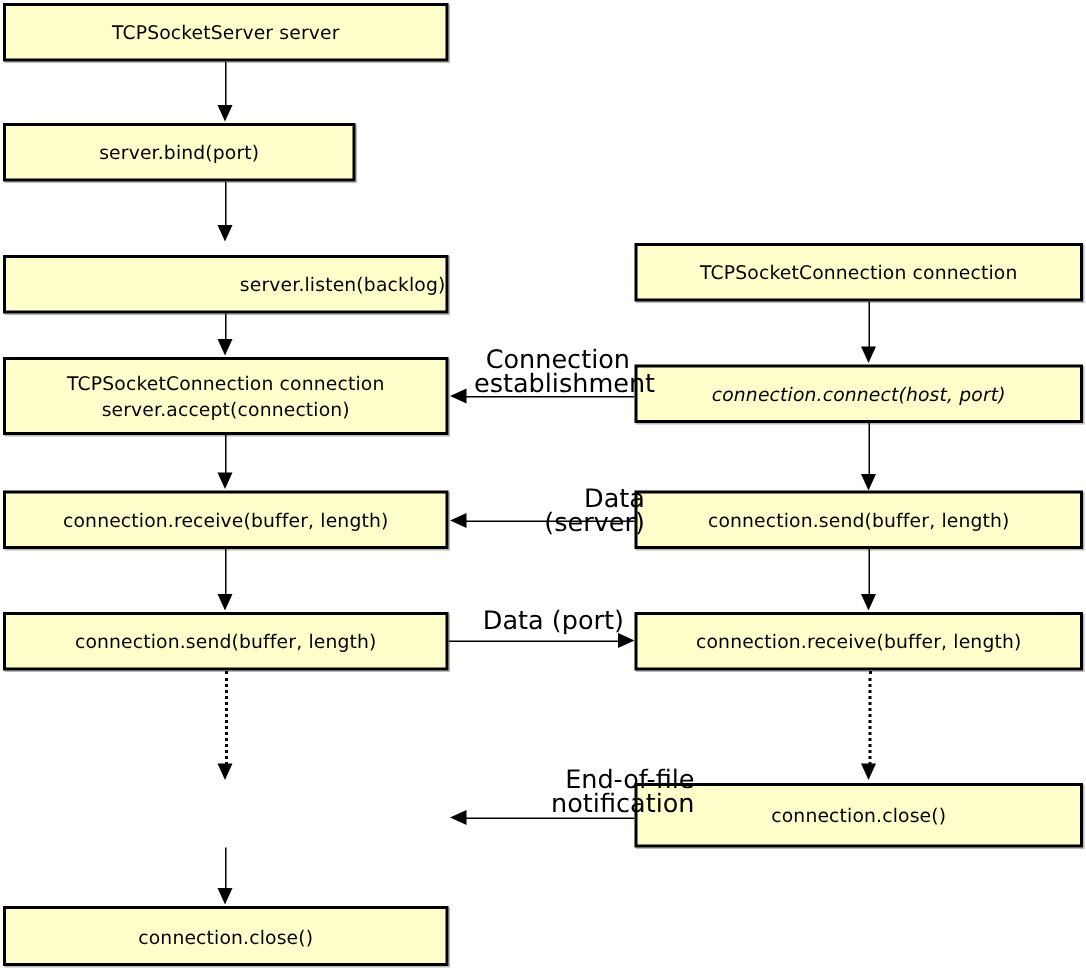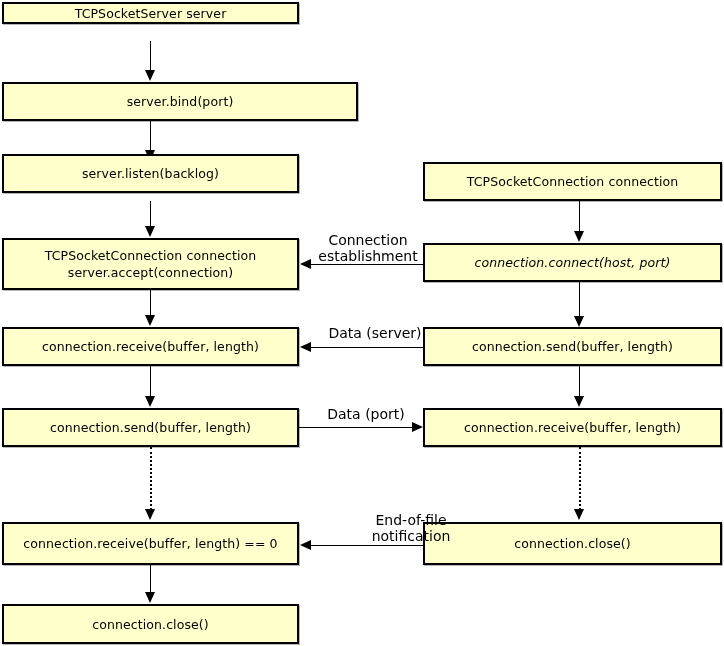--- a/index.html
+++ b/index.html
@@ -73,48 +73,48 @@
     width: 0; height: 0;
     border-top: 5.5px solid transparent;
     border-bottom: 5.5px solid transparent;
     border-left: 11px solid #000000;
     z-index: 2;
   }
 
   .edge-label {
     position: absolute;
     color: #000000;
-    font-size: 14px;
+    font-size: 17px;
     line-height: 16px;
     white-space: pre-line;
-    text-align: center;
+    text-align: right;
     background: transparent;
     z-index: 4;
   }
 </style>
 </head>
 <body>
 
 <div id="diagram">
 
-  <div class="node" style="left:2px; top:2px; width:297px; height:22px;">
+  <div class="node" style="left:2px; top:2px; width:297px; height:39px;">
     <span>TCPSocketServer server</span>
   </div>
 
   <div class="vline" style="left:150px; top:41px; height:31px;"></div>
   <div class="ah-down" style="left:145px; top:70px;"></div>
 
-  <div class="node" style="left:2px; top:82px; width:356px; height:39px;">
+  <div class="node" style="left:2px; top:82px; width:235px; height:39px;">
     <span>server.bind(port)</span>
   </div>
 
   <div class="vline" style="left:150px; top:121px; height:31px;"></div>
   <div class="ah-down" style="left:145px; top:150px;"></div>
 
-  <div class="node" style="left:2px; top:154px; width:297px; height:39px;">
+  <div class="node" style="left:2px; top:170px; width:297px; height:39px;justify-content:flex-end;">
     <span>server.listen(backlog)</span>
   </div>
 
   <div class="vline" style="left:150px; top:201px; height:27px;"></div>
   <div class="ah-down" style="left:145px; top:226px;"></div>
 
   <div class="node" style="left:2px; top:238px; width:297px; height:52px;">
     <span>TCPSocketConnection connection
 server.accept(connection)</span>
   </div>
@@ -129,23 +129,20 @@
   <div class="vline" style="left:150px; top:366px; height:32px;"></div>
   <div class="ah-down" style="left:145px; top:396px;"></div>
 
   <div class="node" style="left:2px; top:408px; width:297px; height:39px;">
     <span>connection.send(buffer, length)</span>
   </div>
 
   <div class="vline dotted" style="left:150px; top:447px; height:63px;"></div>
   <div class="ah-down" style="left:145px; top:509px;"></div>
 
-  <div class="node" style="left:2px; top:522px; width:297px; height:43px;">
-    <span>connection.receive(buffer, length) == 0</span>
-  </div>
 
   <div class="vline" style="left:150px; top:565px; height:29px;"></div>
   <div class="ah-down" style="left:145px; top:592px;"></div>
 
   <div class="node" style="left:2px; top:604px; width:297px; height:40px;">
     <span>connection.close()</span>
   </div>
 
   <div class="node" style="left:423px; top:162px; width:299px; height:39px;">
     <span>TCPSocketConnection connection</span>

